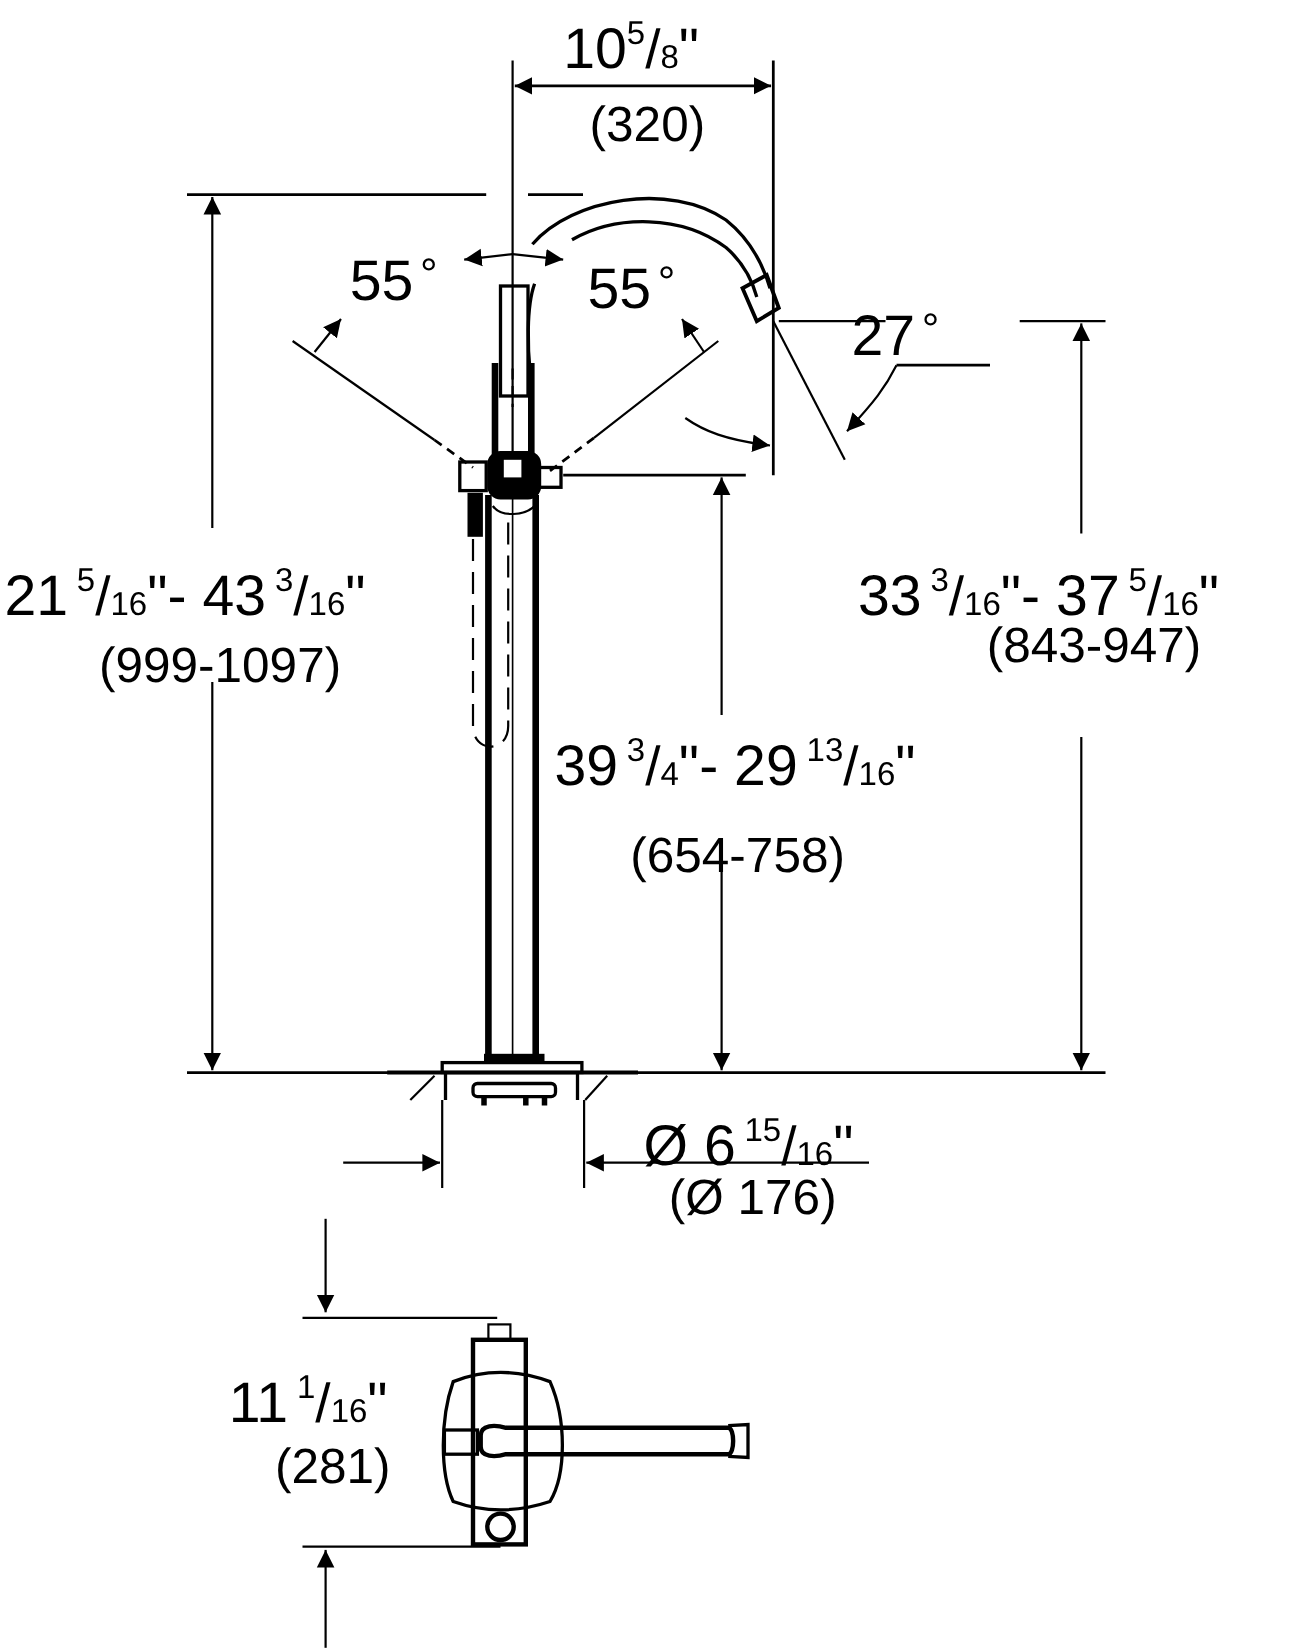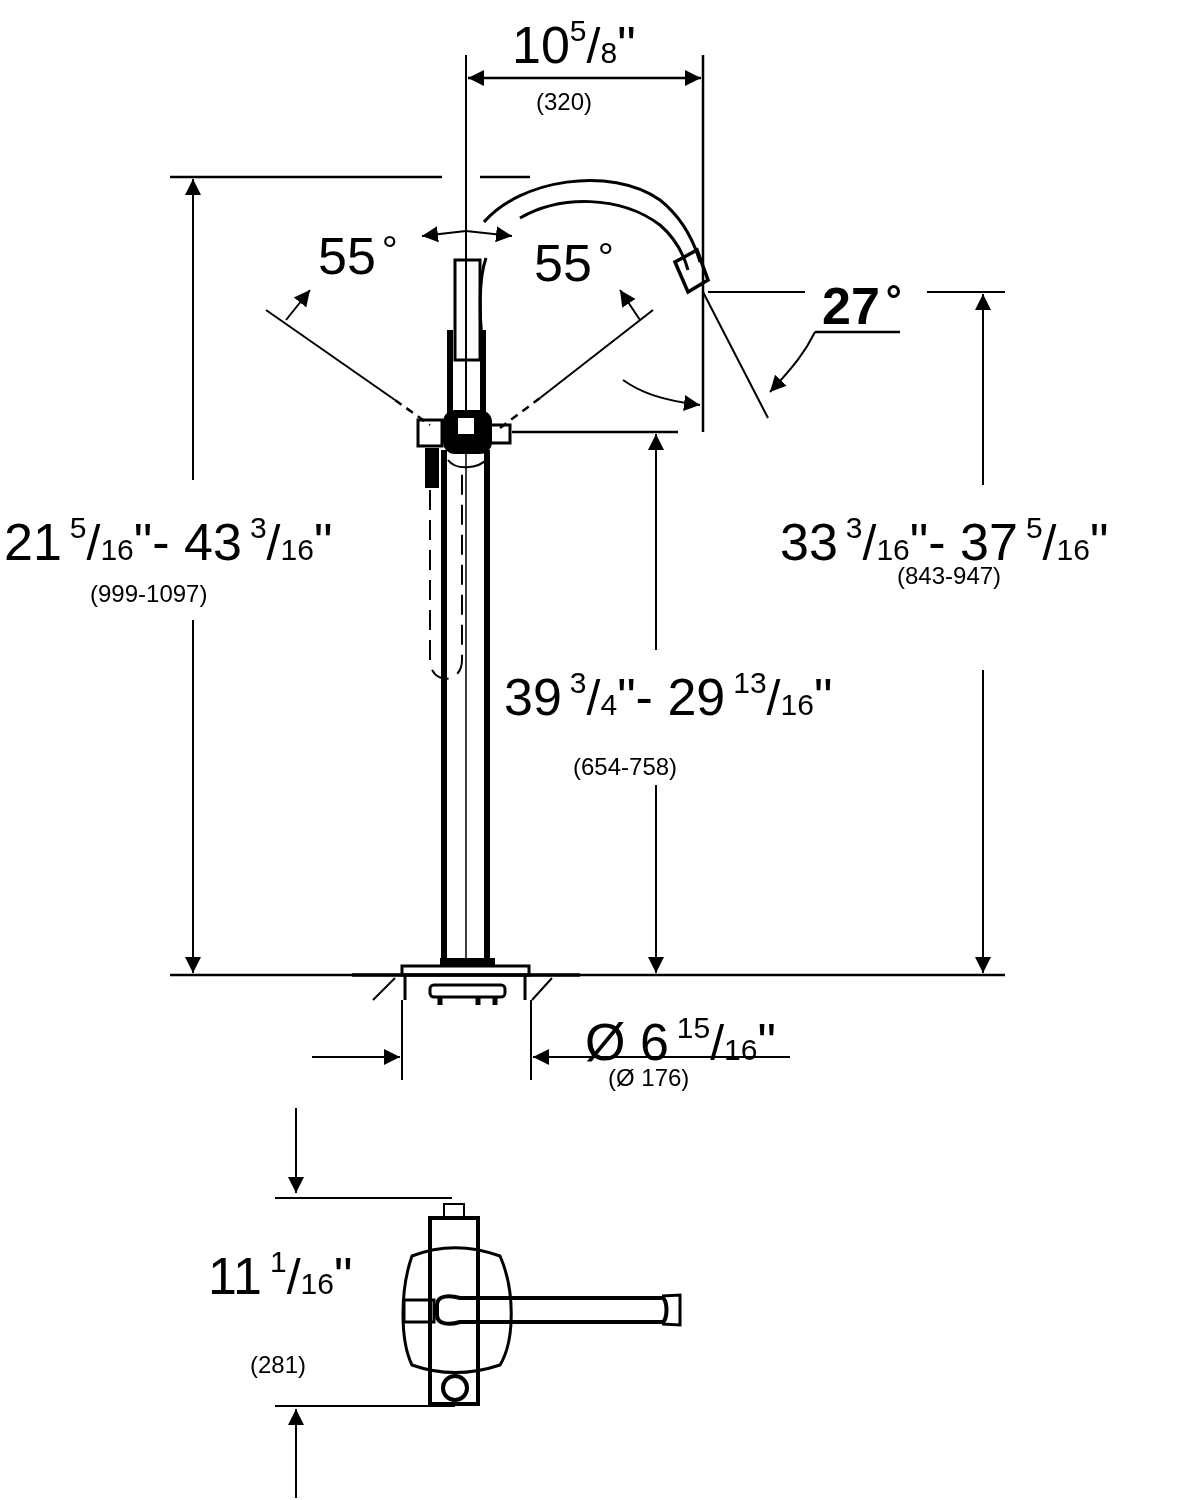--- a/index.html
+++ b/index.html
@@ -3,21 +3,21 @@
 <meta charset="utf-8">
 <style>
   html, body { margin: 0; padding: 0; background: #ffffff; }
   body { width: 1179px; height: 1500px; position: relative; overflow: hidden; font-family: "Liberation Sans", sans-serif; color: #000; }
   svg.drawing { position: absolute; left: 0; top: 0; }
   .dim { position: absolute; white-space: nowrap; line-height: 1; }
   .big { font-size: 52px; }
   .sup { font-size: 30px; vertical-align: 22px; }
   .sub { font-size: 30px; }
   .slash { font-size: 50px; }
-  .metric { font-size: 24px; text-align: left; }
+  .metric { font-size: 45px; text-align: left; }
   .angle { font-size: 52px; }
 </style>
 </head>
 <body>
 
 <svg class="drawing" width="1179" height="1500" viewBox="0 0 1179 1500" xmlns="http://www.w3.org/2000/svg">
   <defs>
     <marker id="arr" viewBox="0 0 10 10" refX="10" refY="5" markerWidth="16" markerHeight="42" markerUnits="userSpaceOnUse" orient="auto-start-reverse">
       <path d="M0,0 L10,5 L0,10 z" fill="#000"></path>
     </marker>
@@ -124,21 +124,21 @@
   <span>10</span><span class="sup">5</span><span class="slash">/</span><span class="sub">8</span><span>"</span>
 </div>
 <div class="dim metric" style="left:536px; top:90px;">(320)</div>
 
 <div class="dim angle" style="left:318px; top:230px;">
   <span>55</span><span style="font-size:40px; vertical-align:10px; margin-left:6px;">°</span>
 </div>
 <div class="dim angle" style="left:534px; top:237px;">
   <span>55</span><span style="font-size:40px; vertical-align:10px; margin-left:6px;">°</span>
 </div>
-<div class="dim angle" style="left:822px; top:280px;font-weight:bold;">
+<div class="dim angle" style="left:774px; top:280px;">
   <span>27</span><span style="font-size:40px; vertical-align:10px; margin-left:6px;">°</span>
 </div>
 
 <div class="dim big" style="left:4px; top:513px;">
   <span>21</span><span class="sup" style="margin-left:8px;">5</span><span class="slash">/</span><span class="sub">16</span><span>"</span><span>-</span>&nbsp;<span>43</span><span class="sup" style="margin-left:8px;">3</span><span class="slash">/</span><span class="sub">16</span><span>"</span>
 </div>
 <div class="dim metric" style="left:90px; top:582px;">(999-1097)</div>
 
 <div class="dim big" style="left:780px; top:513px;">
   <span>33</span><span class="sup" style="margin-left:8px;">3</span><span class="slash">/</span><span class="sub">16</span><span>"</span><span>-</span>&nbsp;<span>37</span><span class="sup" style="margin-left:8px;">5</span><span class="slash">/</span><span class="sub">16</span><span>"</span>
@@ -151,13 +151,13 @@
 <div class="dim metric" style="left:573px; top:738px;margin-top:17px;">(654-758)</div>
 
 <div class="dim big" style="left:585px; top:1013px;">
   <span>Ø</span>&nbsp;<span>6</span><span class="sup" style="margin-left:8px;text-align:right;">15</span><span class="slash">/</span><span class="sub">16</span><span>"</span>
 </div>
 <div class="dim metric" style="left:608px; top:1066px;">(Ø 176)</div>
 
 <div class="dim big" style="left:208px; top:1247px;">
   <span>11</span><span class="sup" style="margin-left:8px;">1</span><span class="slash">/</span><span class="sub">16</span><span>"</span>
 </div>
-<div class="dim metric" style="left:250px; top:1310px;margin-top:43px;">(281)</div>
+<div class="dim metric" style="left:250px; top:1310px;">(281)</div>
 
 </body></html>

